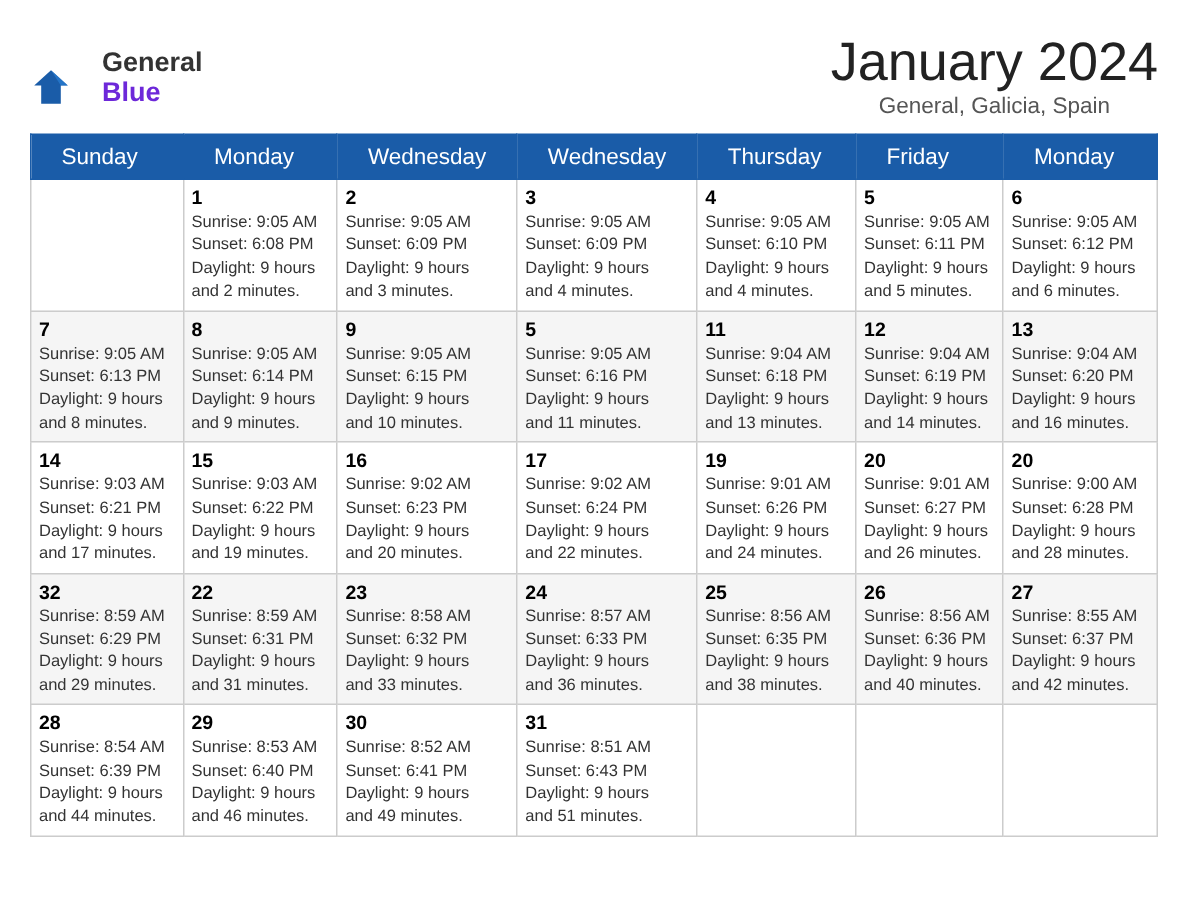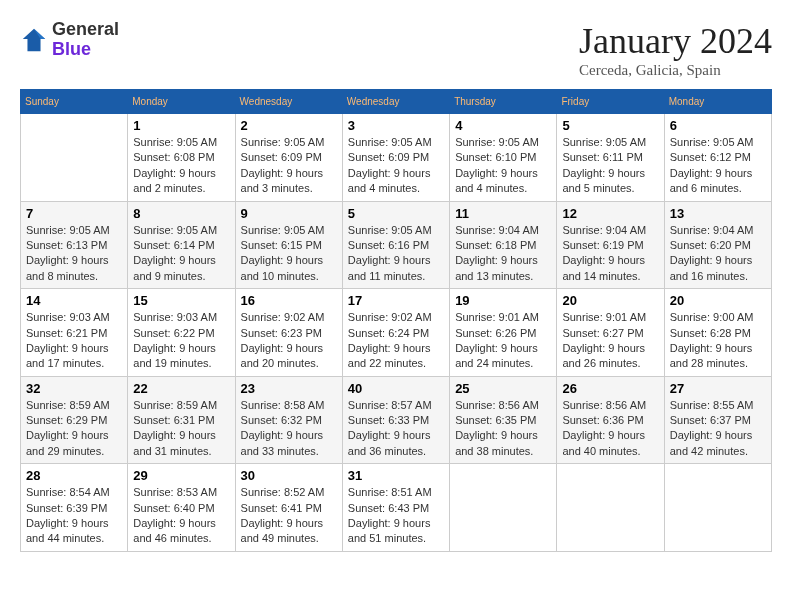--- a/index.html
+++ b/index.html
@@ -11,58 +11,58 @@
       padding: 20px;
     }
     .header {
       display: flex;
       justify-content: space-between;
       align-items: flex-start;
       margin-bottom: 10px;
     }
     .logo {
       display: flex;
-      align-items: center;
-      gap: 4px;
+      align-items: flex-end;
+      gap: 20px;
+      margin-top: 12px;
     }
     .logo-text {
       font-size: 18px;
       font-weight: bold;
       line-height: 1.1;
     }
     .logo-general { color: #333; }
     .logo-blue { color: #6d28d9; }
     .logo-icon {
       width: 28px;
       height: 28px;
     }
     .title-block {
-      text-align: left;
-      font-family: Liberation Serif, serif;
+      text-align: center;
     }
     .month-title {
       font-size: 36px;
       color: #222;
       font-weight: normal;
     }
     .location {
       font-size: 15px;
       color: #555;
     }
     .calendar {
       width: 100%;
       border-collapse: collapse;
       font-size: 11px;
     }
     .calendar thead th {
       background-color: #1a5ca8;
-      color: #fdba74;
-      padding: 6px 4px;
+      color: #ffffff;
+      padding: 6px 20px;
       text-align: left;
-      font-size: 10px;
+      font-size: 15px;
       font-weight: normal;
       border: 1px solid #1a5ca8;
     }
     .calendar tbody td {
       vertical-align: top;
       border: 1px solid #ccc;
       padding: 4px 5px;
       width: calc(100% / 7);
       min-height: 80px;
     }
@@ -95,21 +95,21 @@
       <polygon points="15,3 27,14 22,14 22,27 8,27 8,14 3,14" fill="#1a5ca8"></polygon>
       <polygon points="15,3 27,14 22,14" fill="#2a7fd4" opacity="0.7"></polygon>
     </svg>
     <div class="logo-text">
       <span class="logo-general">General</span><br>
       <span class="logo-blue">Blue</span>
     </div>
   </div>
   <div class="title-block">
     <div class="month-title">January 2024</div>
-    <div class="location">Cerceda, Galicia, Spain</div>
+    <div class="location">General, Galicia, Spain</div>
   </div>
 </div>
 
 <table class="calendar">
   <thead>
     <tr id="header-row">
         <th>Sunday</th>
         <th>Monday</th>
         <th>Wednesday</th>
         <th>Wednesday</th>
@@ -213,21 +213,21 @@
         </td>
         <td>
           <span class="day-number">22</span>
           <div class="day-info">Sunrise: 8:59 AM<br>Sunset: 6:31 PM<br>Daylight: 9 hours<br>and 31 minutes.</div>
         </td>
         <td>
           <span class="day-number">23</span>
           <div class="day-info">Sunrise: 8:58 AM<br>Sunset: 6:32 PM<br>Daylight: 9 hours<br>and 33 minutes.</div>
         </td>
         <td>
-          <span class="day-number">40</span>
+          <span class="day-number">24</span>
           <div class="day-info">Sunrise: 8:57 AM<br>Sunset: 6:33 PM<br>Daylight: 9 hours<br>and 36 minutes.</div>
         </td>
         <td>
           <span class="day-number">25</span>
           <div class="day-info">Sunrise: 8:56 AM<br>Sunset: 6:35 PM<br>Daylight: 9 hours<br>and 38 minutes.</div>
         </td>
         <td>
           <span class="day-number">26</span>
           <div class="day-info">Sunrise: 8:56 AM<br>Sunset: 6:36 PM<br>Daylight: 9 hours<br>and 40 minutes.</div>
         </td>

